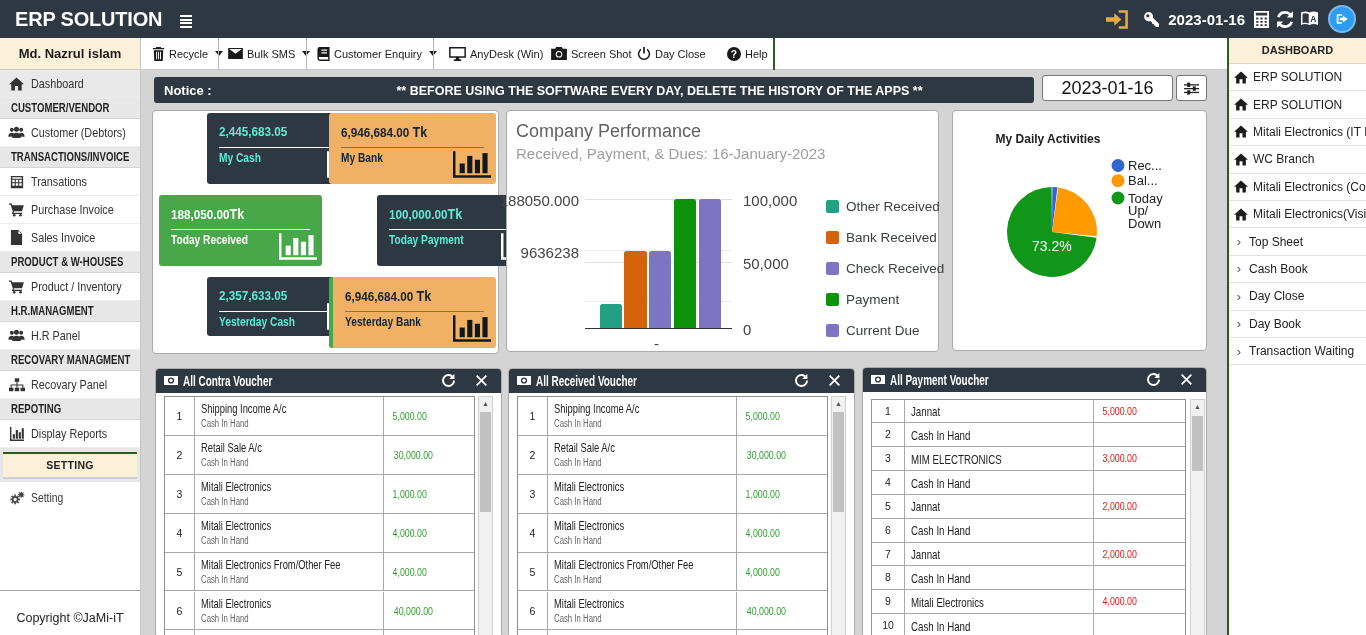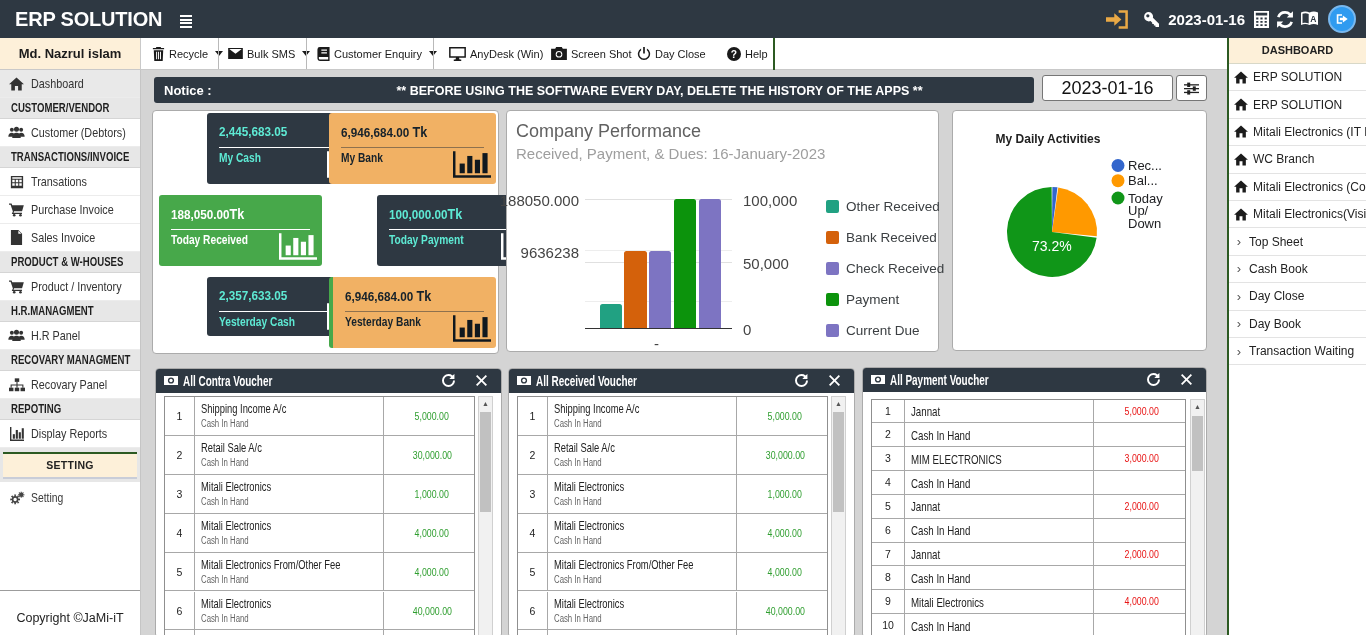--- a/index.html
+++ b/index.html
@@ -60,21 +60,21 @@
   .c-green .div { background:#fff; }
 
   
   .vhead { position:absolute; left:0; top:0; right:0; height:24px; background:#2e3842; border-radius:3px 3px 0 0; color:#fff; }
   .vhead .ttl { position:absolute; left:27px; top:4px; font-size:14px; font-weight:bold; transform:scaleX(.71); transform-origin:0 0; white-space:nowrap; }
   .vtable { position:absolute; background:#fff; border:1px solid #8f8f8f; }
   .vrow { position:absolute; left:0; right:0; border-bottom:1px solid #a8a8a8; }
   .vnum { position:absolute; left:0; top:0; bottom:0; width:30px; border-right:1px solid #a8a8a8; text-align:center; font-size:10.5px; color:#222; }
   .vname { position:absolute; left:35.5px; right:0; top:4px; font-size:13px; color:#222; white-space:nowrap; overflow:hidden; transform:scaleX(.72); transform-origin:0 0; }
   .vsub { position:absolute; left:35.5px; top:21px; font-size:10px; color:#666; transform:scaleX(.78); transform-origin:0 0; }
-  .vamt { position:absolute; right:0; top:0; bottom:0; border-left:1px solid #a8a8a8; font-size:11px; text-align:center; color:#2f9e2f; padding-right:4px; }
+  .vamt { position:absolute; right:0; top:0; bottom:0; border-left:1px solid #a8a8a8; font-size:11px; text-align:left; color:#2f9e2f; padding-right:4px; }
   .vamt span { display:inline-block; transform:scaleX(.8); transform-origin:100% 50%; }
   .vamt.red { color:#e81414; }
   .sarrow { position:absolute; left:0; top:0; width:13px; height:14px; text-align:center; font-size:7px; color:#555; line-height:14px; }
   .scroll { position:absolute; width:15px; background:#f1f1f1; border:1px solid #d0d0d0; }
   .sthumb { position:absolute; left:1px; width:11px; background:#c1c1c1; }
   .bar { position:absolute; width:22.5px; border-radius:2.5px 2.5px 0 0; }
   .axl { position:absolute; font-size:15px; color:#444; }
   .lgsq { position:absolute; left:319px; width:13px; height:13px; border-radius:2px; }
   .lgtx { position:absolute; left:339px; font-size:13.5px; color:#3c4043; white-space:nowrap; }
 </style>

